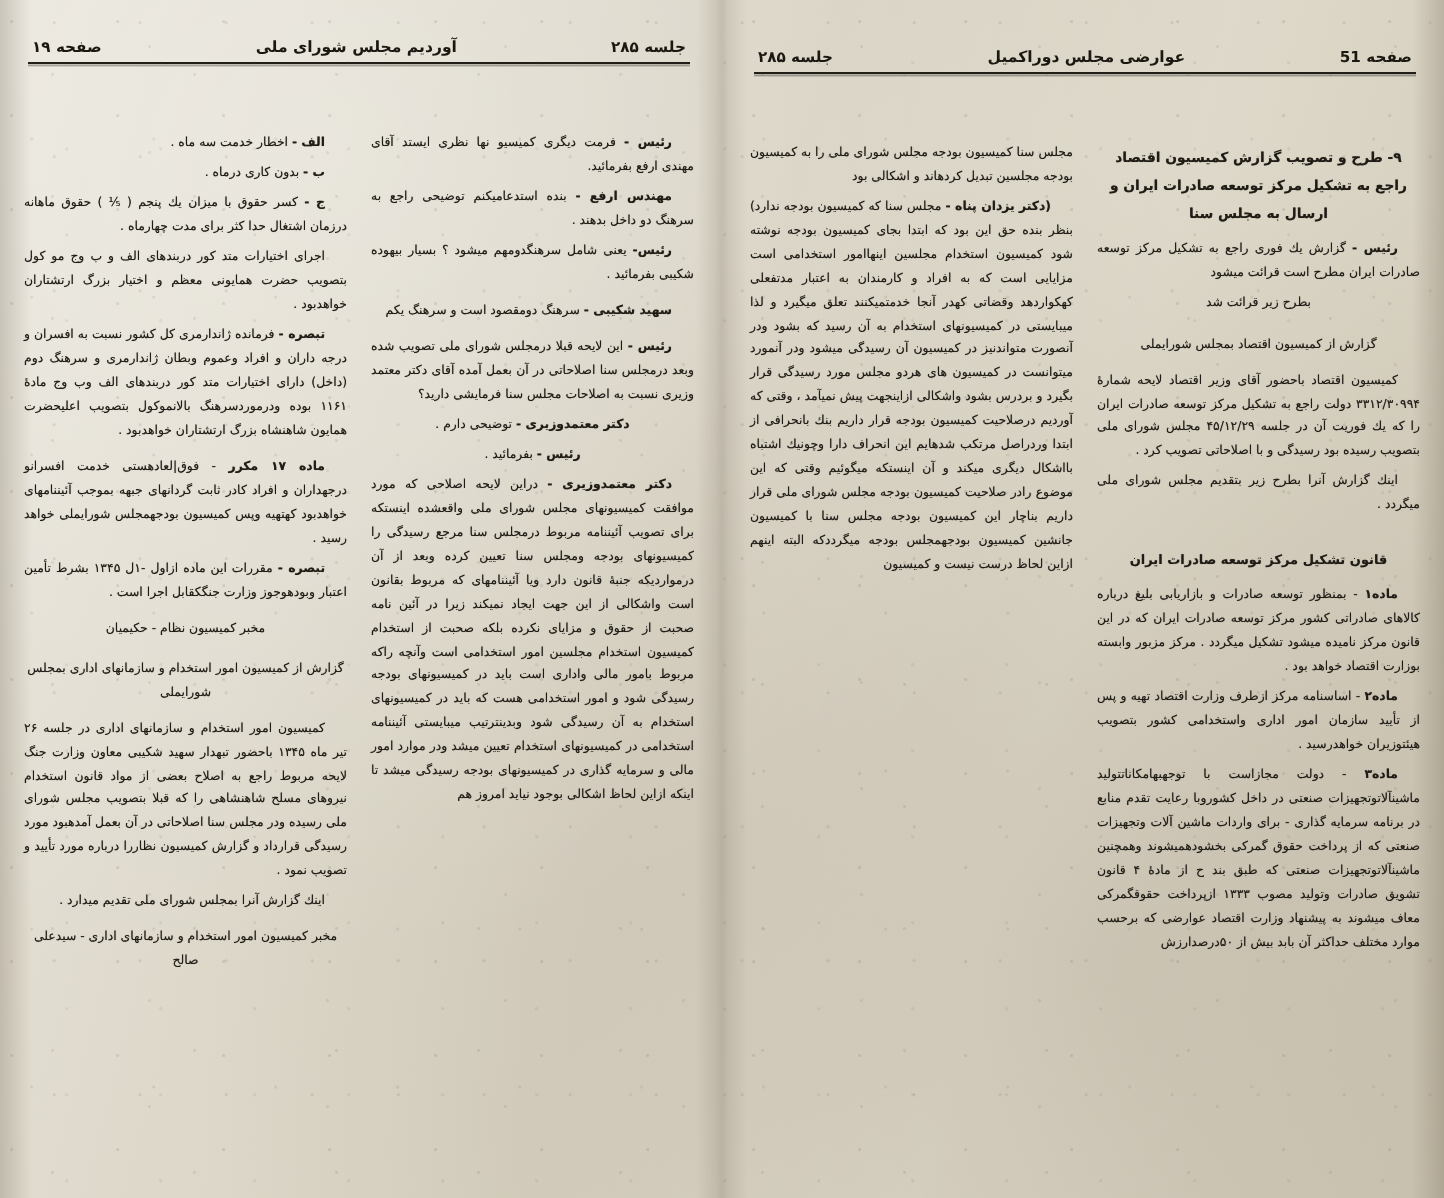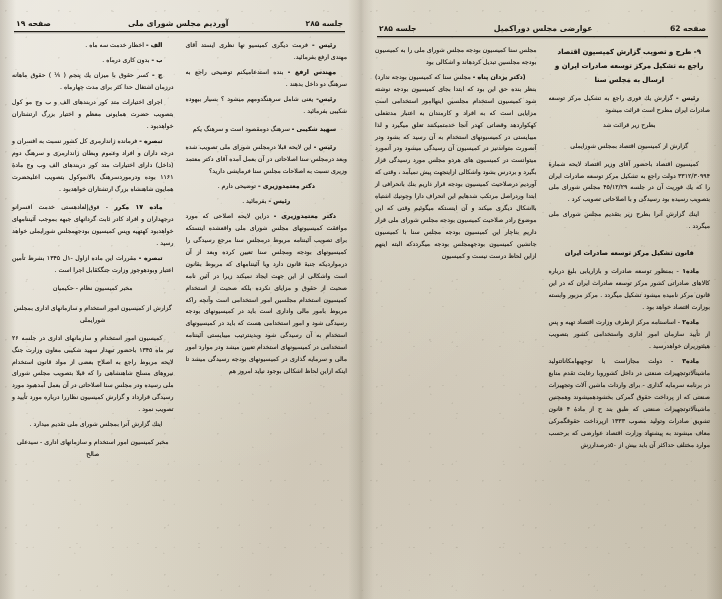--- a/index.html
+++ b/index.html
@@ -50,21 +50,21 @@
     padding:0 4px 2px 4px;
   }
   .runhead .c{font-size:7.8px;}
   .rule{
     height:0;border-top:1.6px solid #23201a;margin:1px 2px 0 2px;
     box-shadow:0 1.2px 0 rgba(35,32,26,.35);
   }
 
   
   .cols{display:flex;gap:12px;margin-top:7px;height:545px;}
-  .col{flex:1;min-width:0;position:relative;}
+  .col{flex:1;min-width:0;position:relative;margin-top:27px;}
   .page.right .cols{height:552px;}
 
   p{
     margin:0 0 3.2px 0;
     font-size:6.2px;line-height:1.92;
     text-align:justify;text-justify:inter-word;
     color:#211e18;
     text-shadow:0 0 .35px rgba(33,30,24,.55);
   }
   p.ind{text-indent:11px;}
@@ -84,21 +84,21 @@
 </head>
 <body>
 
 <div id="scan">
 
   <div id="spread">
 
     <div class="page left">
 
       <div class="runhead">
-        <span>صفحه 62</span>
+        <span>صفحه 51</span>
         <span class="c">عوارضی مجلس دوراکمیل</span>
         <span>جلسه ۲۸۵</span>
       </div>
       <div class="rule"></div>
 
       <div class="cols">
 
         <div class="col">
           <p class="hd">۹- طرح و تصویب گزارش کمیسیون اقتصاد راجع به تشکیل مرکز توسعه صادرات ایران و ارسال به مجلس سنا</p>
 

